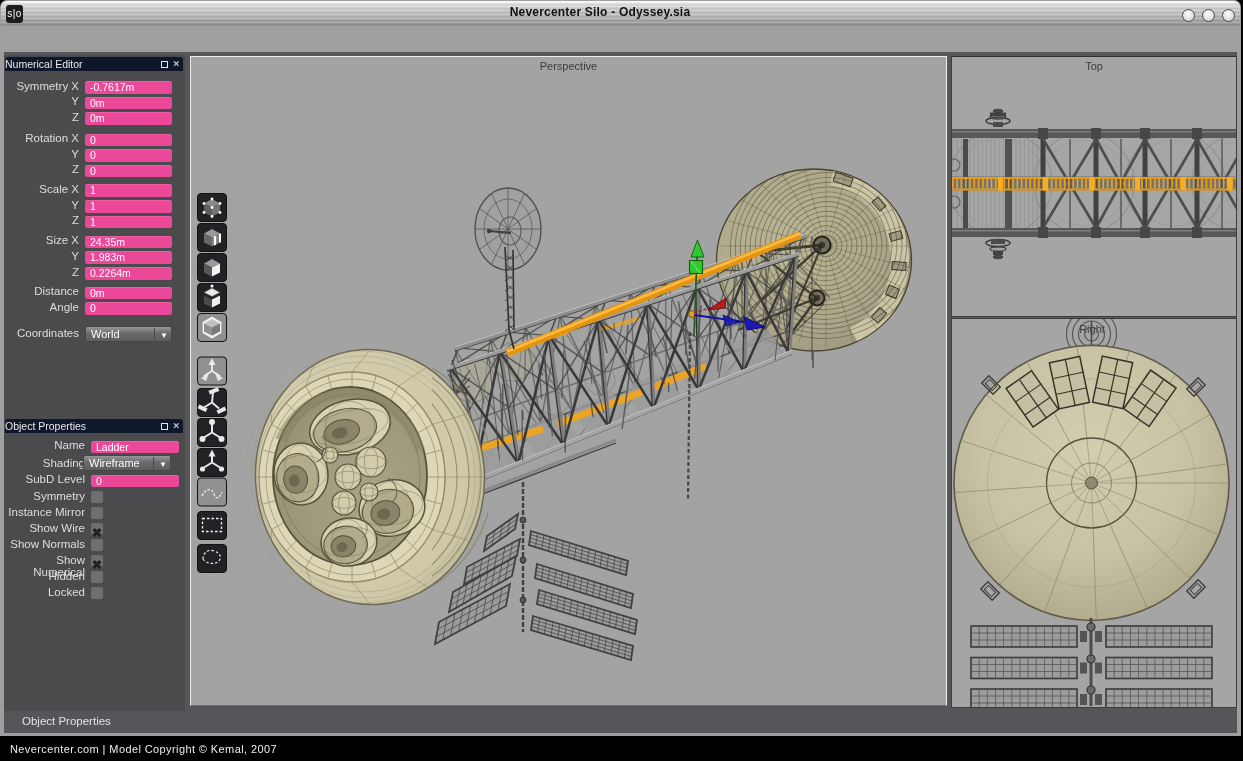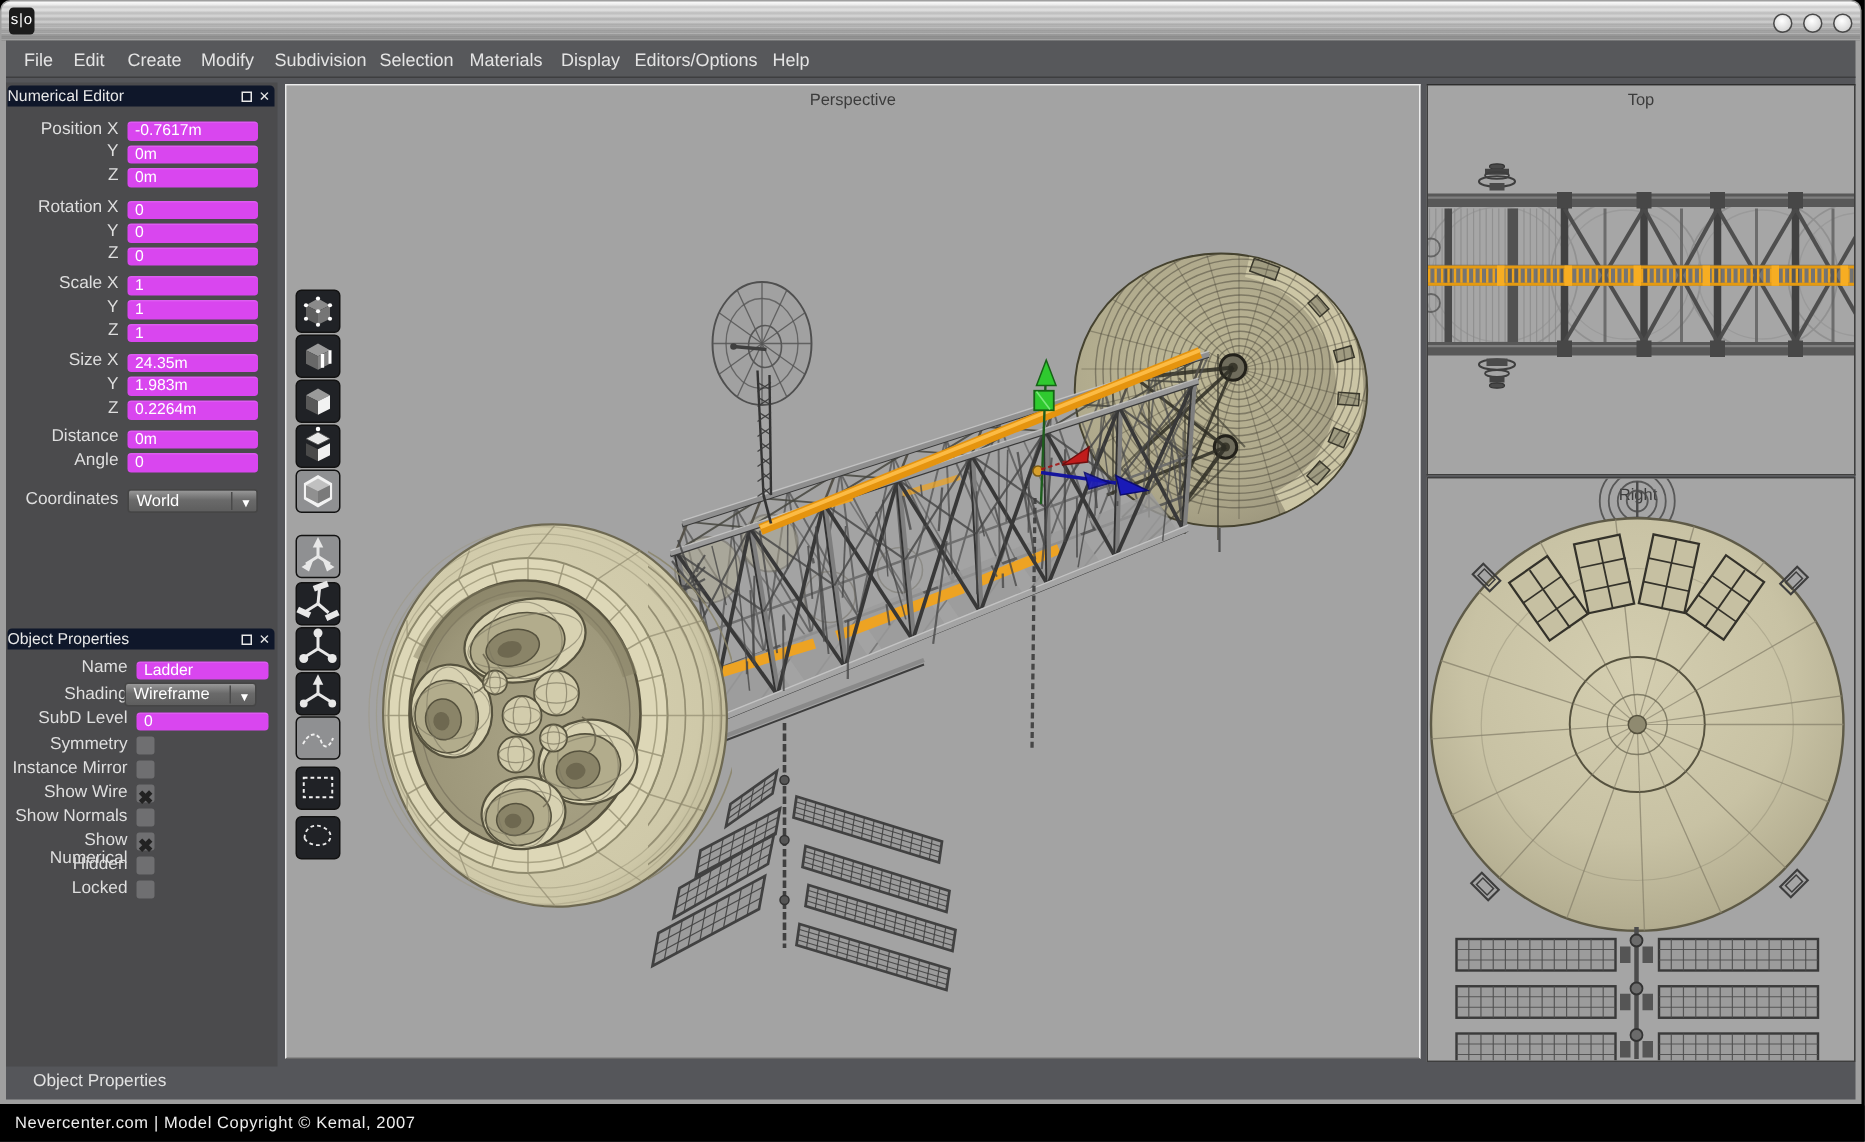--- a/index.html
+++ b/index.html
@@ -16,21 +16,21 @@
 .mi {position:absolute;top:6px;font-size:12px;color:#e4e4e4}
 #content {position:absolute;left:4px;top:52px;width:1233px;height:681px;background:#55565a}
 #leftcol {position:absolute;left:0px;top:3px;width:181px;height:656px;background:#4b4b4d}
 .ptitle {position:absolute;left:1px;width:178px;height:14px;background:#0f172a;border-radius:3px 3px 0 0;
  color:#e8e8e8;font-size:10.5px;text-align:left;line-height:14px}
 .pbtns {position:absolute;right:3px;top:2.5px;display:flex;gap:4px;align-items:center}
 .sq {width:7px;height:7px;border:1.5px solid #e8e8e8;display:inline-block}
 .xx {color:#e8e8e8;font-size:9px;line-height:9px}
 .flabel {position:absolute;left:0;width:75px;text-align:right;font-size:11.5px;color:#dedede}
 .flabel.op {width:81px}
-.field {position:absolute;left:81px;width:87px;height:12.5px;background:#d946ef;border-radius:2.5px;
+.field {position:absolute;left:81px;width:87px;height:12.5px;background:#ec4899;border-radius:2.5px;
  color:#fff;font-size:10.5px;line-height:12.5px;padding-left:5px;box-shadow:inset 0 1px 0 rgba(255,255,255,0.12)}
 .field.op {left:87px;width:88px}
 .drop {position:absolute;left:81px;width:87px;height:15.5px;background:linear-gradient(#989898,#6a6a6a 45%,#5e5e5e);
  border-radius:2.5px;color:#fff;font-size:11px;line-height:15.5px;padding-left:5px;border:1px solid #454545}
 .drop.op {left:79px;width:88px}
 .dsep {position:absolute;right:16px;top:1px;bottom:1px;width:1px;background:#4a4a4a}
 .darr {position:absolute;right:3px;top:0.5px;font-size:8px;color:#fff}
 .cbox {position:absolute;left:87px;width:12px;height:12px;background:#6f6f71;border-radius:2px;
  text-align:center}
 .ck {color:#222;font-size:12.5px;line-height:12px;font-weight:bold}
@@ -40,42 +40,31 @@
  border:1px solid #3e3e3e;border-top-color:#2e2e2e;overflow:hidden}
 #rightview {position:absolute;left:947px;top:266px;width:286px;height:390px;background:#a5a5a5;
  border:1px solid #3e3e3e;overflow:hidden}
 #statusbar {position:absolute;left:0;top:659px;width:1233px;height:22px;color:#e2e2e2;font-size:11.5px;padding:4px 0 0 18px}
 #bottombar {position:absolute;left:0;top:737px;width:1243px;height:24px;background:#000;color:#ededed;
  font-size:11px;padding:6px 0 0 10px;letter-spacing:0.4px}
 </style></head><body>
 <div id="frame">
  <div id="titlebar"></div>
  <div id="silologo">s|o</div>
+ <div id="title">Nevercenter Silo - Odyssey.sia</div>
  <div class="circ" style="left:1181.5px"></div>
  <div class="circ" style="left:1201.5px"></div>
  <div class="circ" style="left:1221.5px"></div>
- <div id="menubar">
-  <span class="mi" style="left:12px">File</span>
-  <span class="mi" style="left:45px">Edit</span>
-  <span class="mi" style="left:81px">Create</span>
-  <span class="mi" style="left:130px">Modify</span>
-  <span class="mi" style="left:179px">Subdivision</span>
-  <span class="mi" style="left:249px">Selection</span>
-  <span class="mi" style="left:309px">Materials</span>
-  <span class="mi" style="left:370px">Display</span>
-  <span class="mi" style="left:419px">Editors/Options</span>
-  <span class="mi" style="left:511px">Help</span>
- </div>
  <div id="content">
   <div id="leftcol"></div>
   <div class="ptitle" style="top:5px">Numerical Editor<span class="pbtns">
           <span class="sq"></span>
           <span class="xx">✕</span>
         </span></div>
-      <div class="flabel" style="top:27.5px">Position X</div>
+      <div class="flabel" style="top:27.5px">Symmetry X</div>
       <div class="field" style="top:29px">-0.7617m</div>
       <div class="flabel" style="top:43.2px">Y</div>
       <div class="field" style="top:44.7px">0m</div>
       <div class="flabel" style="top:58.900000000000006px">Z</div>
       <div class="field" style="top:60.400000000000006px">0m</div>
       <div class="flabel" style="top:80.0px">Rotation X</div>
       <div class="field" style="top:81.5px">0</div>
       <div class="flabel" style="top:95.69999999999999px">Y</div>
       <div class="field" style="top:97.19999999999999px">0</div>
       <div class="flabel" style="top:111.4px">Z</div>

